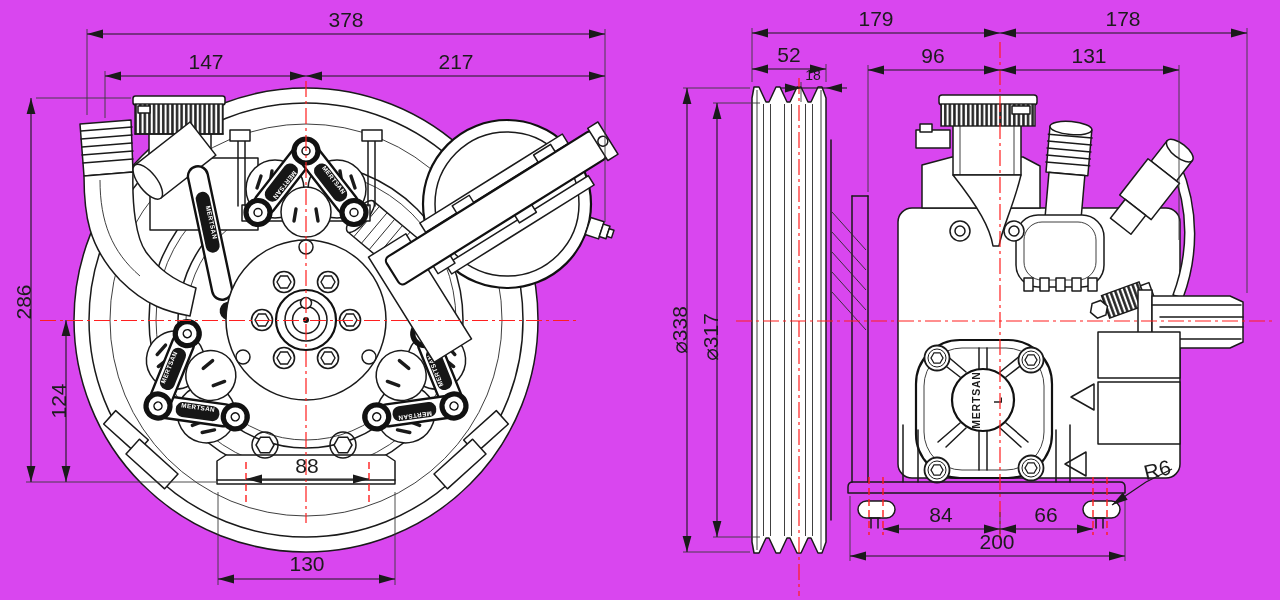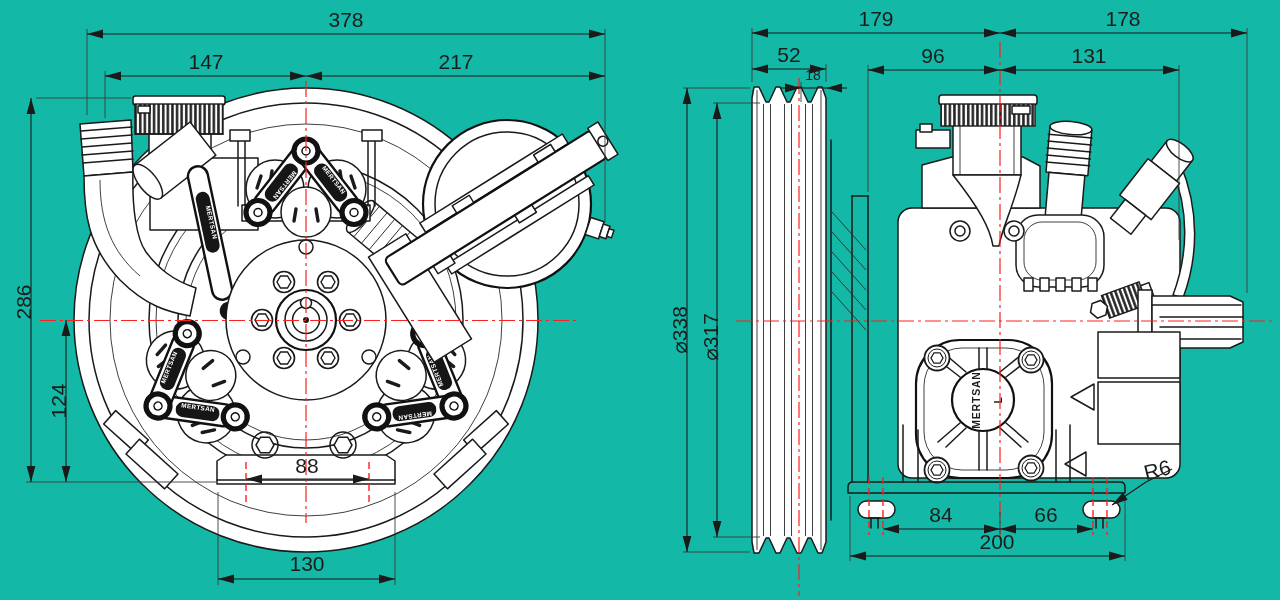--- a/index.html
+++ b/index.html
@@ -1,16 +1,16 @@
 <!DOCTYPE html>
 <html><head>
 <meta charset="utf-8">
 <style>
   html,body{margin:0;padding:0;background:#fff;}
-  #stage{position:relative;width:1280px;height:600px;background:#14b8a6;overflow:hidden;
+  #stage{position:relative;width:1280px;height:600px;background:#d946ef;overflow:hidden;
          font-family:"Liberation Sans", sans-serif;}
   svg{position:absolute;left:0;top:0;}
   .ln   {fill:none;stroke:#1a1a1a;stroke-width:1.5;stroke-linejoin:round;stroke-linecap:round;}
   .thin {fill:none;stroke:#2a2a2a;stroke-width:0.9;}
   .fw   {fill:#ffffff;stroke:#1a1a1a;stroke-width:1.5;stroke-linejoin:round;}
   .fw2  {fill:#ffffff;stroke:#111;stroke-width:2.2;stroke-linejoin:round;}
   .fb   {fill:#161616;stroke:none;}
   .arm  {fill:#ffffff;stroke:#111;stroke-width:2.4;}
   .slot {stroke:#1a1a1a;stroke-width:3.4;stroke-linecap:round;}
   .dim  {stroke:#1a1a1a;stroke-width:1.1;fill:none;}

